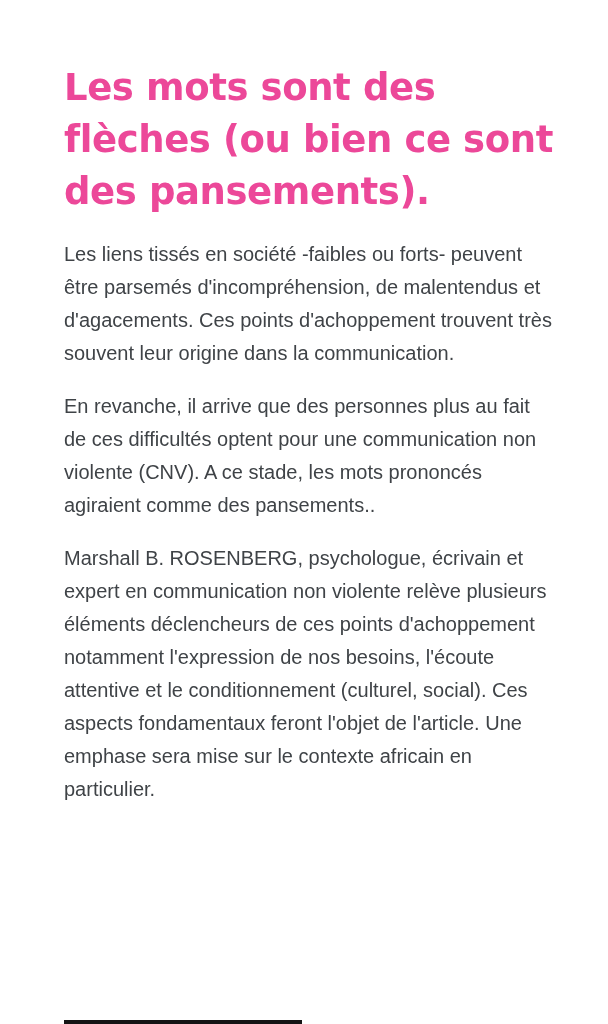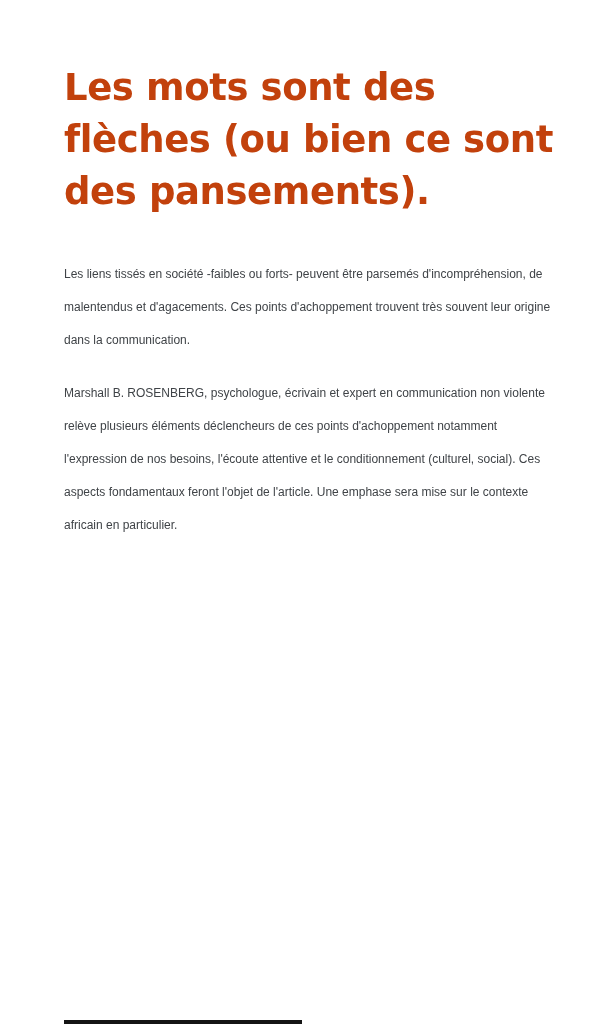--- a/index.html
+++ b/index.html
@@ -12,33 +12,33 @@
     width: 608px;
     height: 1024px;
     background: #ffffff;
     overflow: hidden;
     font-family: "Liberation Sans", sans-serif;
   }
   .article {
     padding: 62px 54px 0 64px;
   }
   .article-title {
-    margin: 0 0 40px 0;
+    margin: 0 0 20px 0;
     max-width: 495px;
     font-family: "DejaVu Sans", sans-serif;
     font-weight: 700;
     font-size: 37px;
     line-height: 52px;
     letter-spacing: -0.4px;
-    color: #c2410c;
+    color: #ec4899;
   }
   .article-paragraph {
     margin: 0 0 20px 0;
     max-width: 490px;
-    font-size: 12px;
+    font-size: 20px;
     line-height: 33px;
     font-weight: 400;
     color: #3f4347;
   }
   .next-section-sliver {
     position: absolute;
     left: 64px;
     bottom: 0;
     width: 238px;
     height: 4px;
@@ -48,18 +48,19 @@
 </head>
 <body>
 
 <div class="page">
   <div class="article">
     <h1 class="article-title">Les mots sont des flèches (ou bien ce sont des pansements).</h1>
 
     <p class="article-paragraph">Les liens tissés en société -faibles ou forts- peuvent être parsemés d'incompréhension, de malentendus et d'agacements. Ces points d'achoppement trouvent très souvent leur origine dans la communication.</p>
 
 
+    <p class="article-paragraph">En revanche, il arrive que des personnes plus au fait de ces difficultés optent pour une communication non violente (CNV). A ce stade, les mots prononcés agiraient comme des pansements..</p>
 
     <p class="article-paragraph">Marshall B. ROSENBERG, psychologue, écrivain et expert en communication non violente relève plusieurs éléments déclencheurs de ces points d'achoppement notamment l'expression de nos besoins, l'écoute attentive et le conditionnement (culturel, social). Ces aspects fondamentaux feront l'objet de l'article. Une emphase sera mise sur le contexte africain en particulier.</p>
   </div>
 
   <div class="next-section-sliver"></div>
 </div>
 
 </body></html>

